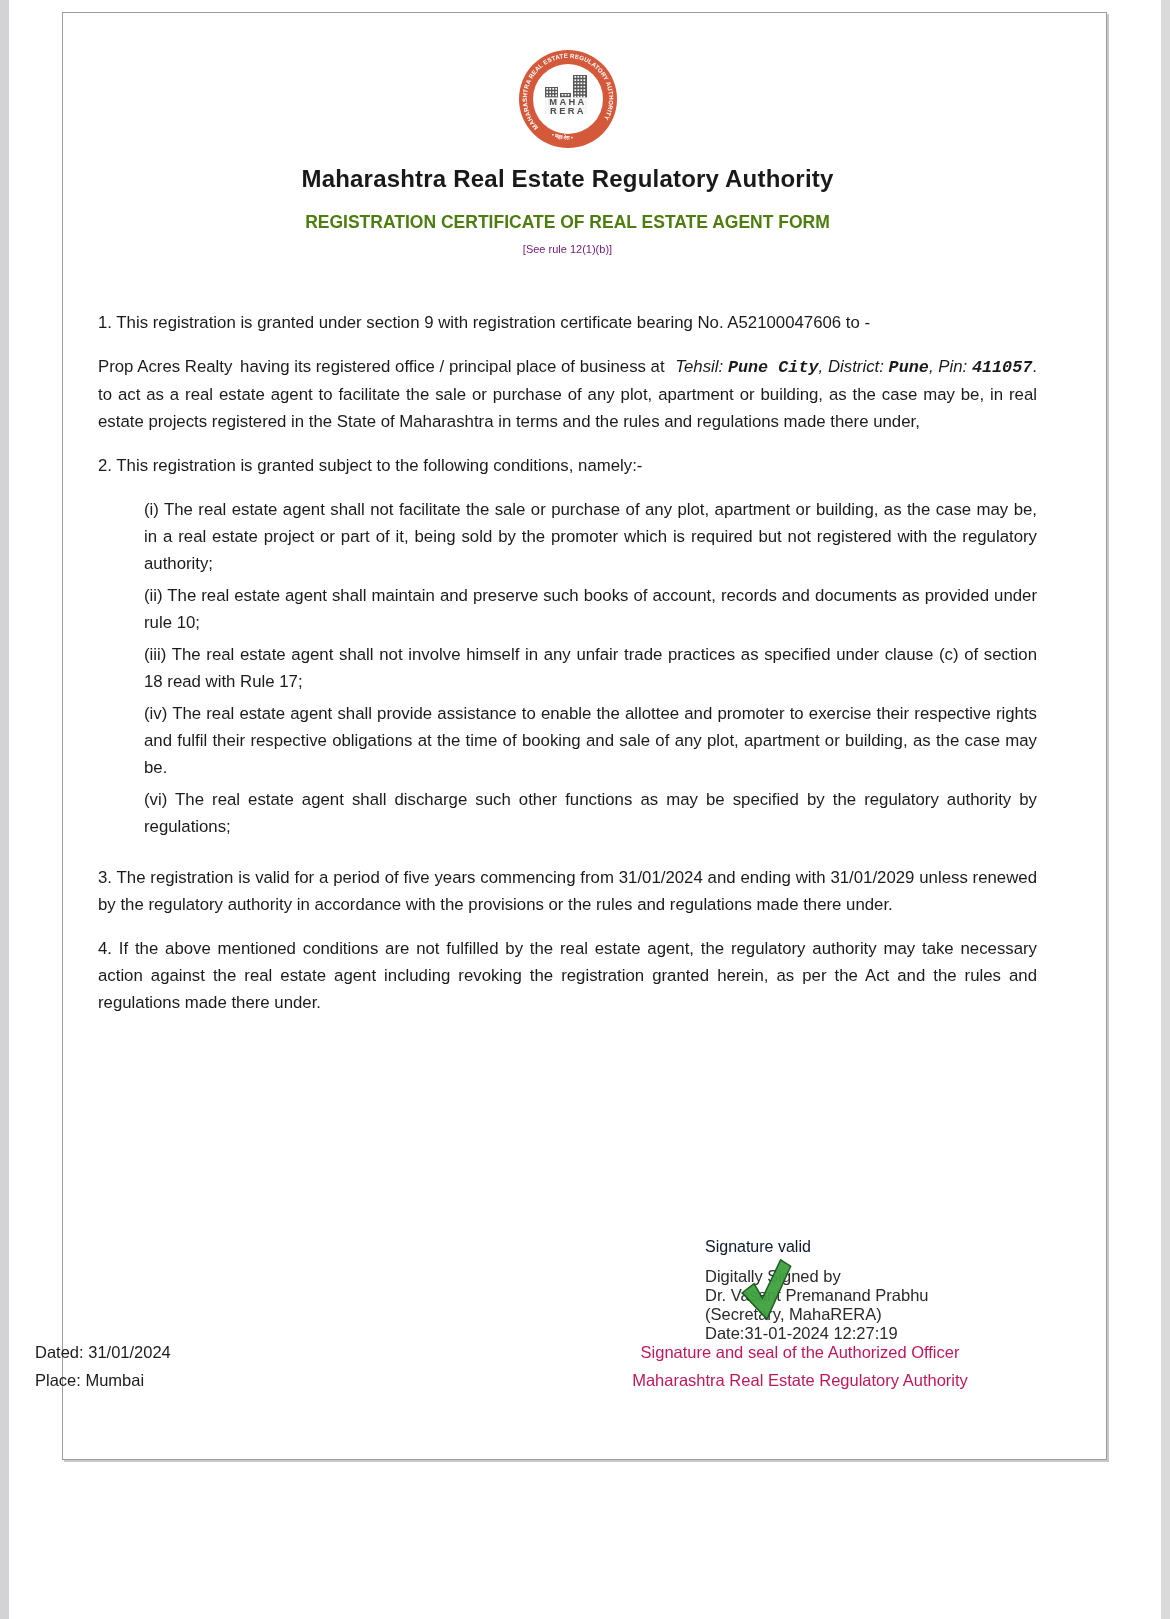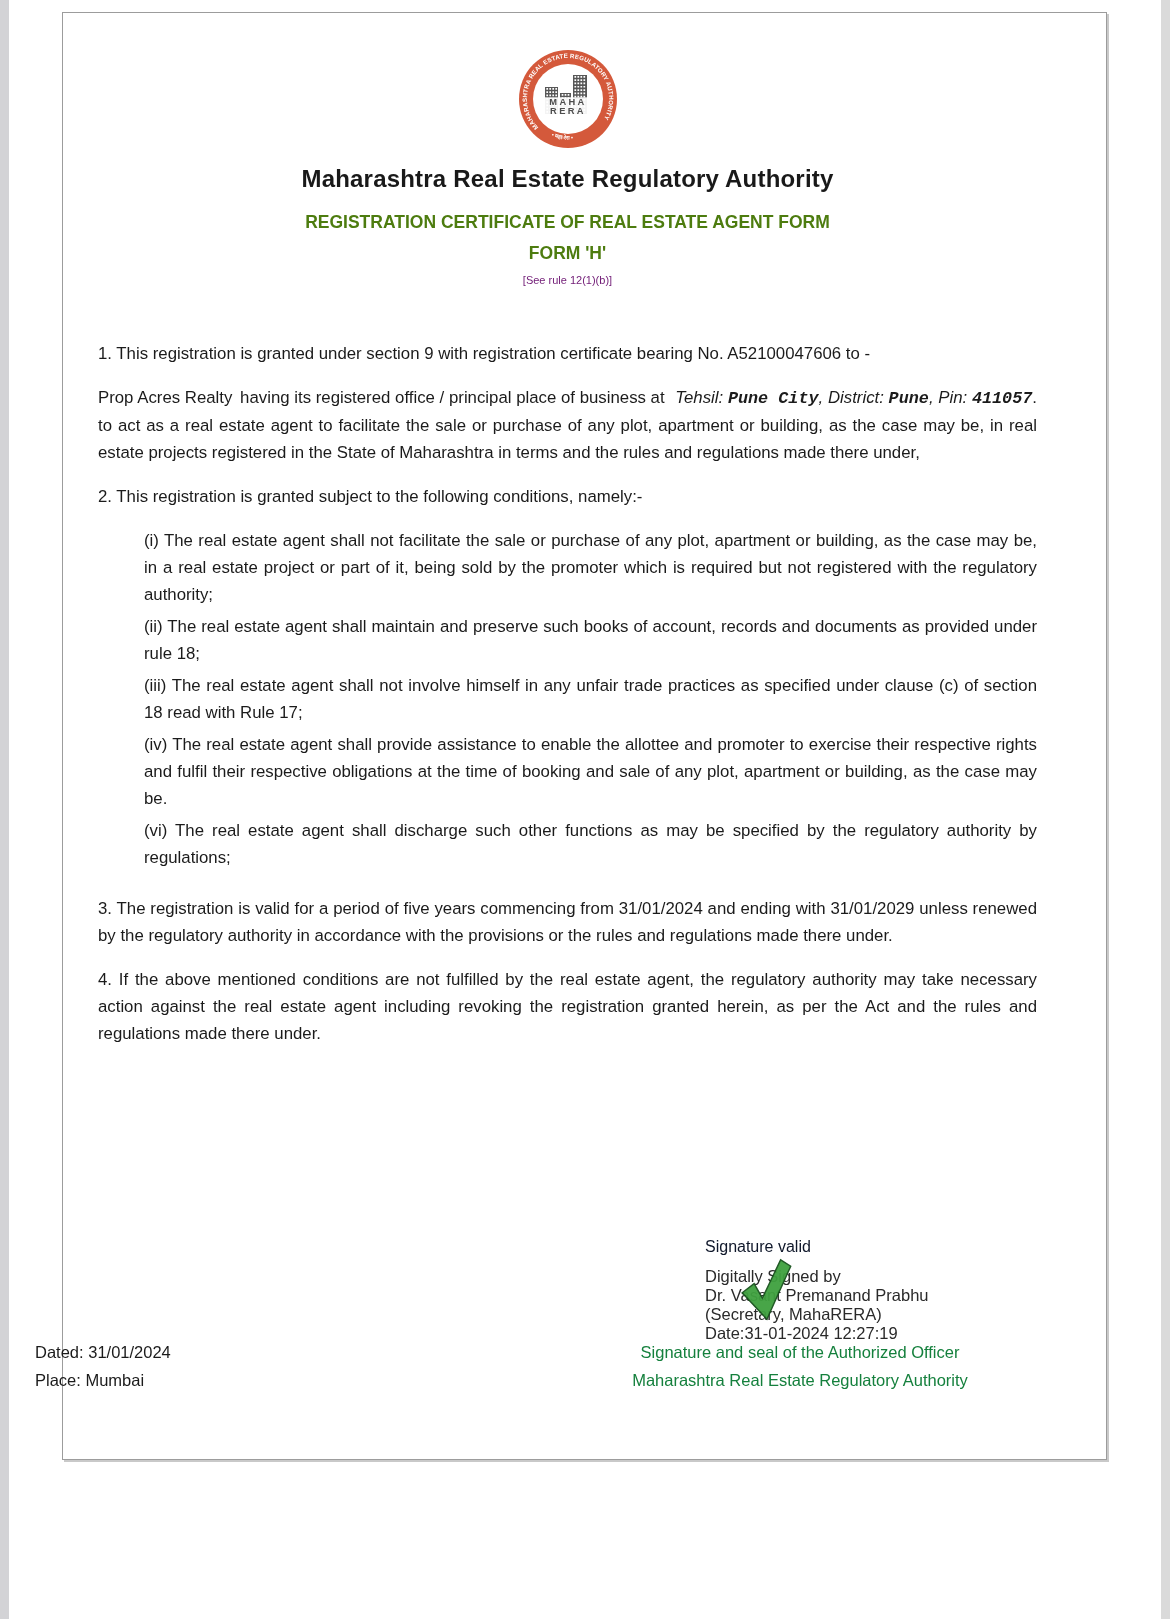--- a/index.html
+++ b/index.html
@@ -57,21 +57,21 @@
     font-size:16.5px; line-height:19px; color:#2a2a2a;
     white-space:nowrap;
   }
   .sig-valid { color:#0f172a; margin-bottom:11px; font-size:16px; }
   .sig-check {
     position:absolute; left:737px; top:1258px;
     width:58px; height:64px; pointer-events:none;
   }
   .captions {
     position:absolute; left:610px; top:1338px; width:380px;
-    text-align:center; font-size:16.5px; line-height:28px; color:#15803d;
+    text-align:center; font-size:16.5px; line-height:28px; color:#be185d;
   }
   .dated-block {
     position:absolute; left:35px; top:1338px;
     font-size:16.5px; line-height:28px; color:#1b1b1b;
   }
 </style>
 </head>
 <body>
 
 <div class="edge-strip-left"></div>
@@ -112,34 +112,33 @@
         <rect x="25.5" y="48.3" width="49" height="18" fill="#ffffff" opacity="0.93"></rect>
         <text x="50" y="56.2" text-anchor="middle" font-size="9.3" font-weight="bold" fill="#4d4d4d" letter-spacing="2.4" font-family="Liberation Sans, sans-serif">MAHA</text>
         <text x="50" y="65.2" text-anchor="middle" font-size="9.3" font-weight="bold" fill="#4d4d4d" letter-spacing="2.4" font-family="Liberation Sans, sans-serif">RERA</text>
         <text font-size="5.5" font-weight="bold" fill="#ffffff" font-family="Liberation Sans, sans-serif">
           <textPath href="#arcBottom" startOffset="18%">• महा-रेरा •</textPath>
         </text>
       </svg>
     </div>
     <div class="doc-title">Maharashtra Real Estate Regulatory Authority</div>
     <div class="doc-sub1">REGISTRATION CERTIFICATE OF REAL ESTATE AGENT FORM</div>
-    <div class="doc-sub2">FORM 'H'</div>
     <div class="doc-rule">[See rule 12(1)(b)]</div>
   </div>
 
   <div class="body-area">
     <p class="para para-first"><span>1. This registration is granted under section 9 with registration certificate bearing No. </span><span class="b">A52100047606</span><span> to -</span></p>
 
     <p class="para"><span class="b">Prop Acres Realty</span><span class="sp-small"> having its registered office / principal place of business at </span><span class="i sp-before">Tehsil: </span><span class="bi">Pune City</span><span class="i">, District: </span><span class="bi">Pune</span><span class="i">, Pin: </span><span class="bi">411057</span><span>. to act as a real estate agent to facilitate the sale or purchase of any plot, apartment or building, as the case may be, in real estate projects registered in the State of Maharashtra in terms and the rules and regulations made there under,</span></p>
 
     <p class="para">2. This registration is granted subject to the following conditions, namely:-</p>
 
     <div class="conditions">
       <p class="para">(i) The real estate agent shall not facilitate the sale or purchase of any plot, apartment or building, as the case may be, in a real estate project or part of it, being sold by the promoter which is required but not registered with the regulatory authority;</p>
-      <p class="para">(ii) The real estate agent shall maintain and preserve such books of account, records and documents as provided under rule 18;</p>
+      <p class="para">(ii) The real estate agent shall maintain and preserve such books of account, records and documents as provided under rule 10;</p>
       <p class="para">(iii) The real estate agent shall not involve himself in any unfair trade practices as specified under clause (c) of section 18 read with Rule 17;</p>
       <p class="para">(iv) The real estate agent shall provide assistance to enable the allottee and promoter to exercise their respective rights and fulfil their respective obligations at the time of booking and sale of any plot, apartment or building, as the case may be.</p>
       <p class="para">(vi) The real estate agent shall discharge such other functions as may be specified by the regulatory authority by regulations;</p>
     </div>
 
     <p class="para"><span>3. The registration is valid for a period of five years commencing from </span><span class="b">31/01/2024</span><span> and ending with </span><span class="b">31/01/2029</span><span> unless renewed by the regulatory authority in accordance with the provisions or the rules and regulations made there under.</span></p>
 
     <p class="para">4. If the above mentioned conditions are not fulfilled by the real estate agent, the regulatory authority may take necessary action against the real estate agent including revoking the registration granted herein, as per the Act and the rules and regulations made there under.</p>
   </div>
 

